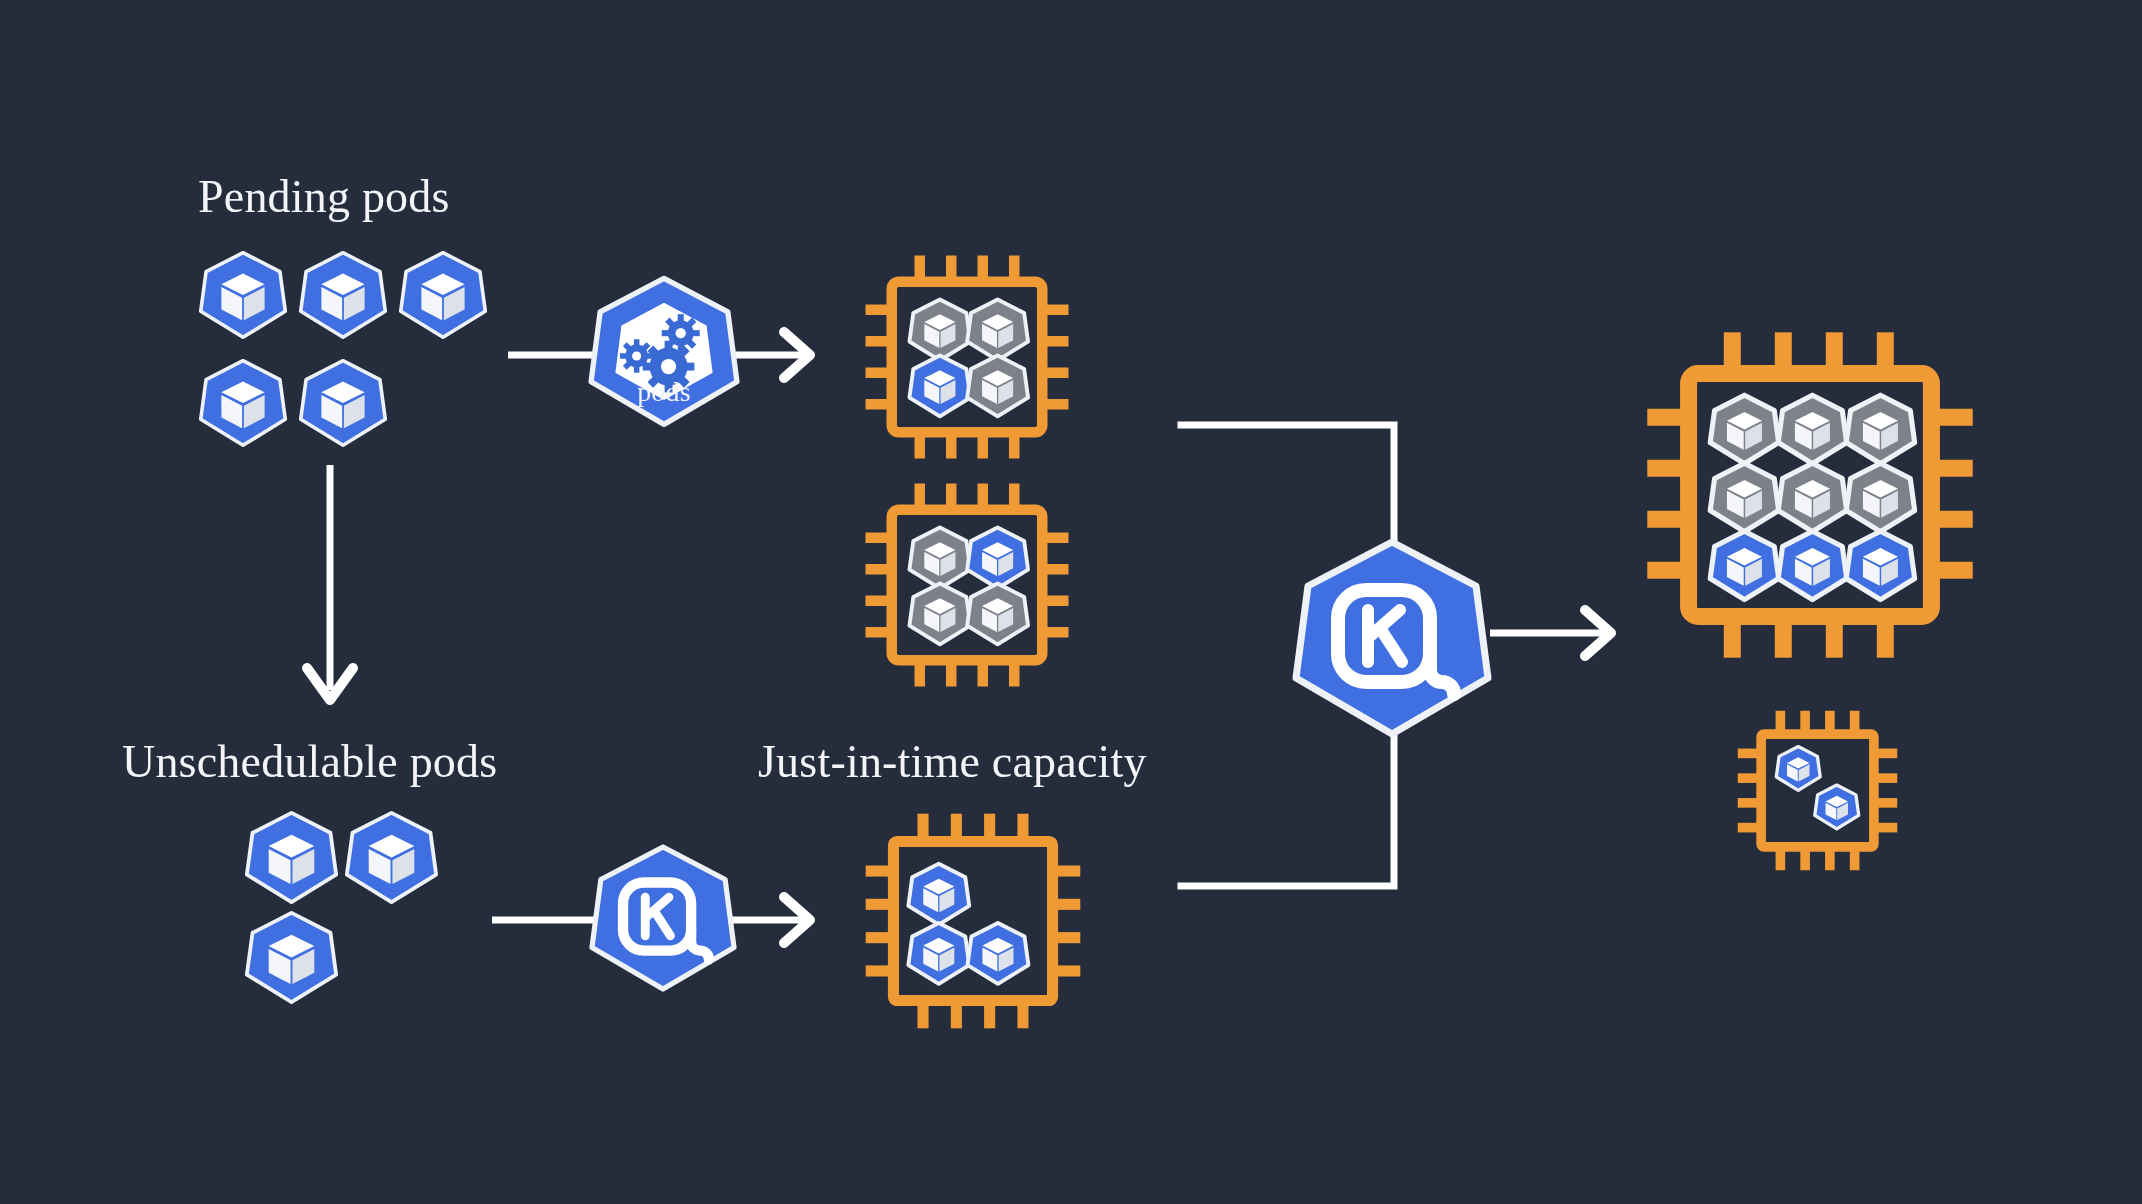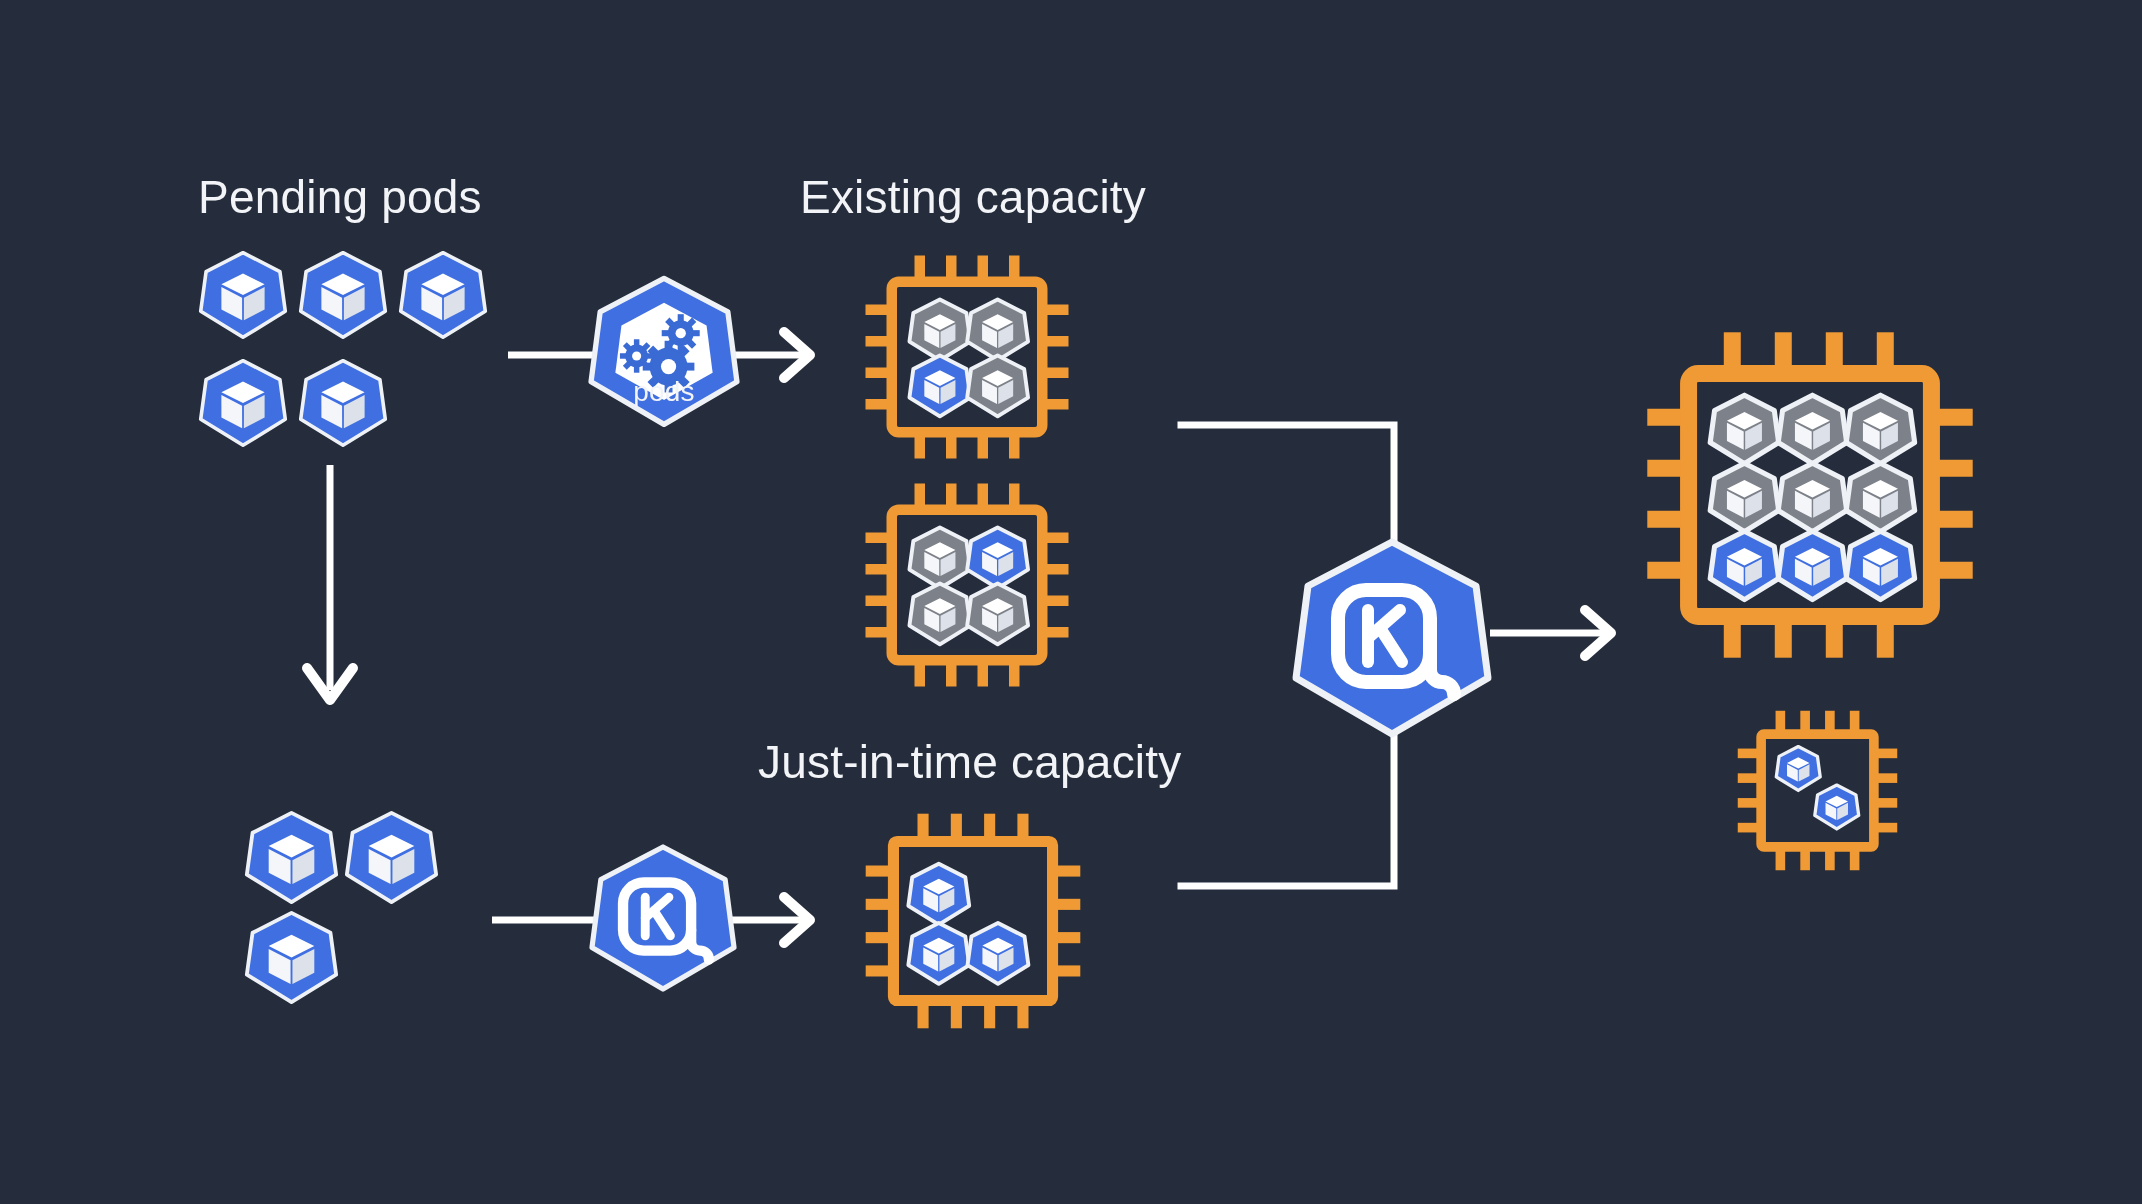--- a/index.html
+++ b/index.html
@@ -15,21 +15,21 @@
     overflow: hidden;
     font-family: "Liberation Sans", sans-serif;
   }
   .label {
     position: absolute;
     color: #f2f4f7;
     font-size: 46px;
     font-weight: 300;
     letter-spacing: 0.2px;
     white-space: nowrap;
-    font-family: Liberation Sans, sans-serif;
+    font-family: Liberation Serif, serif;
   }
   .node {
     position: absolute;
   }
   svg { display: block; overflow: visible; }
 </style>
 </head>
 <body>
 
 <div id="stage">
@@ -44,23 +44,23 @@
       <g id="cube-glyph">
         <polygon points="50,24 76,37 50,50 24,37" fill="#ffffff"></polygon>
         <polygon points="24,39 49,52 49,80 24,67" fill="#f2f4f8"></polygon>
         <polygon points="51,52 76,39 76,67 51,80" fill="#dfe3ea"></polygon>
       </g>
     </defs>
   </svg>
 
   <div class="label" style="left:198px; top:170px;">Pending pods</div>
 
-  <div class="label" style="left:800px; top:170px;">Existing capacity</div>
-
-
+
+
+  <div class="label" style="left:122px; top:735px;">Unschedulable pods</div>
 
   <div class="label" style="left:758px; top:735px;text-align:center;">Just-in-time capacity</div>
 
   <svg class="node" style="left:0; top:0;" width="2142" height="1204">
 
     <g>
       <line x1="508" y1="355" x2="700" y2="355" stroke="#ffffff" stroke-width="7"></line>
     </g>
 
     <g>

